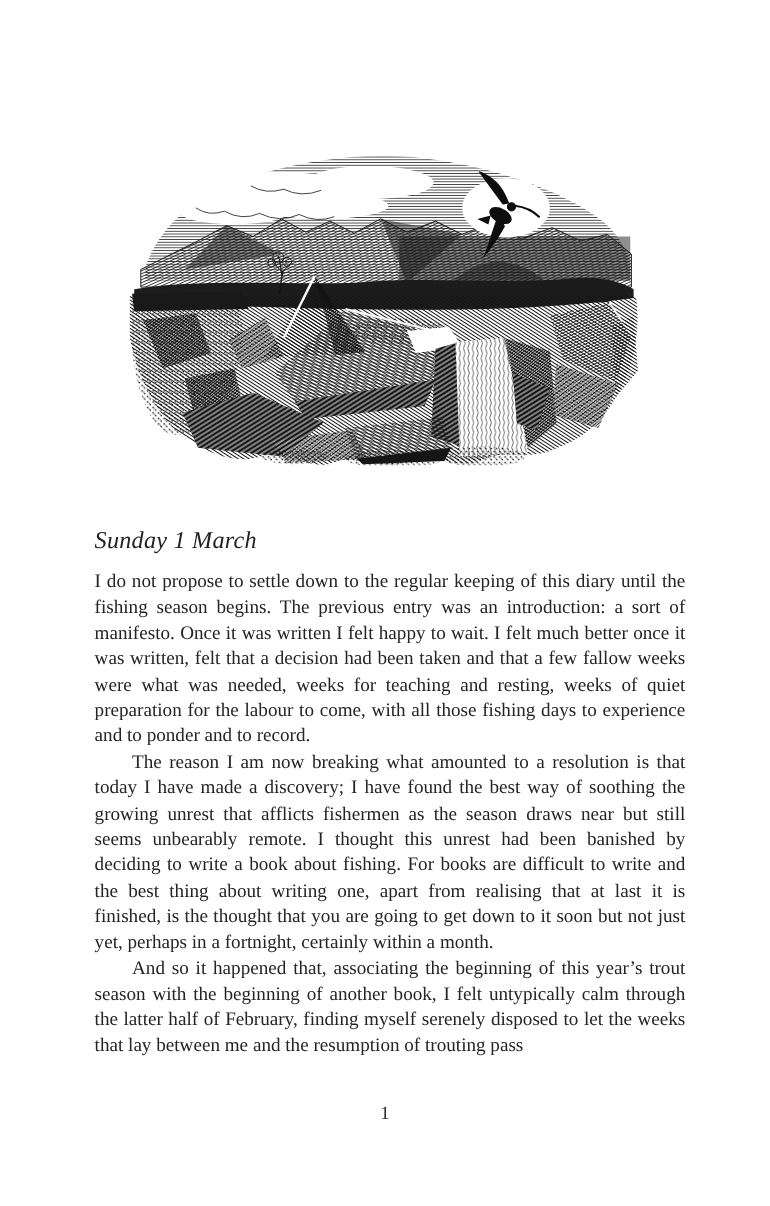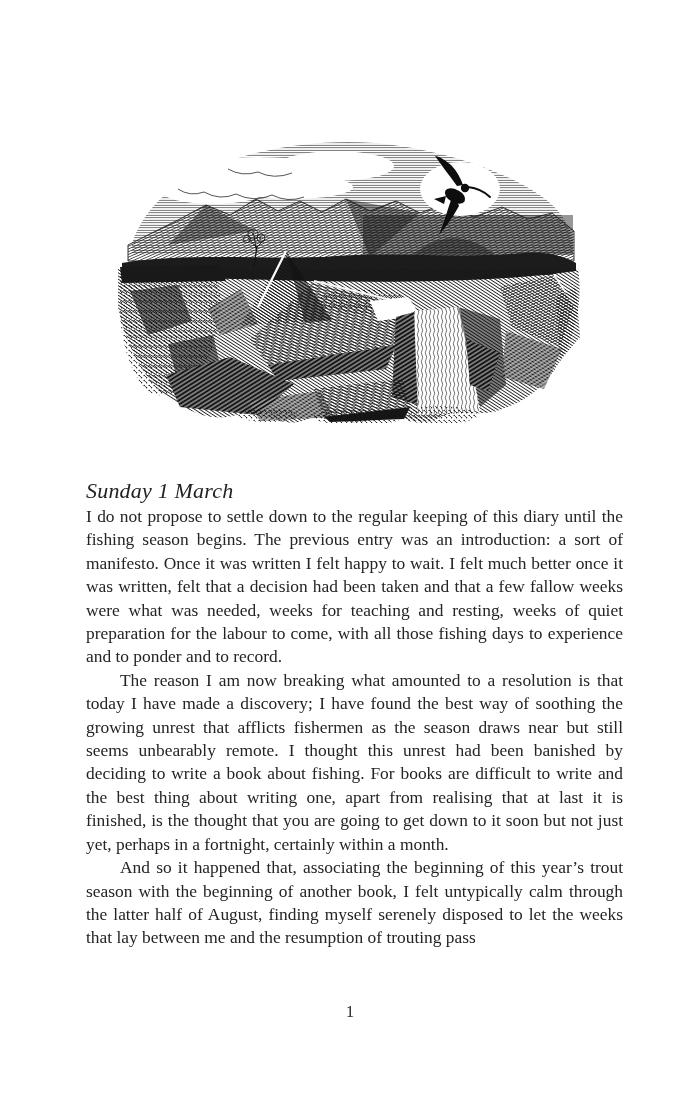--- a/index.html
+++ b/index.html
@@ -11,21 +11,21 @@
   .figure{
     position:absolute;left:108px;top:139px;width:488px;height:284px;margin:0;
   }
   .figure svg{display:block;width:488px;height:284px;}
   .heading{
     position:absolute;left:86px;top:478px;margin:0;
     font-size:22px;font-weight:400;font-style:italic;color:#222222;
     letter-spacing:0.2px;white-space:nowrap;
   }
   .body-text{
-    position:absolute;left:86px;top:505px;width:537px;
+    position:absolute;left:86px;top:517px;width:537px;
   }
   .body-text p{
     margin:0;font-size:17.4px;line-height:23.4px;text-align:justify;
     text-justify:inter-word;color:#242424;
   }
   .body-text p.indented{text-indent:34px;}
   .folio{
     position:absolute;left:0;top:1002px;width:700px;text-align:center;
     font-size:17px;color:#2a2a2a;
   }
@@ -168,18 +168,18 @@
         <circle cx="152" cy="99" r="0.9" fill="#141414"></circle>
       </g>
     </svg>
   </figure>
 
   <h1 class="heading">Sunday 1 March</h1>
 
   <div class="body-text">
     <p>I do not propose to settle down to the regular keeping of this diary until the fishing season begins. The previous entry was an introduction: a sort of manifesto. Once it was written I felt happy to wait. I felt much better once it was written, felt that a decision had been taken and that a few fallow weeks were what was needed, weeks for teaching and resting, weeks of quiet preparation for the labour to come, with all those fishing days to experience and to ponder and to record.</p>
     <p class="indented">The reason I am now breaking what amounted to a resolution is that today I have made a discovery; I have found the best way of soothing the growing unrest that afflicts fishermen as the season draws near but still seems unbearably remote. I thought this unrest had been banished by deciding to write a book about fishing. For books are difficult to write and the best thing about writing one, apart from realising that at last it is finished, is the thought that you are going to get down to it soon but not just yet, perhaps in a fortnight, certainly within a month.</p>
-    <p class="indented">And so it happened that, associating the beginning of this year’s trout season with the beginning of another book, I felt untypically calm through the latter half of August, finding myself serenely disposed to let the weeks that lay between me and the resumption of trouting pass</p>
+    <p class="indented">And so it happened that, associating the beginning of this year’s trout season with the beginning of another book, I felt untypically calm through the latter half of February, finding myself serenely disposed to let the weeks that lay between me and the resumption of trouting pass</p>
   </div>
 
   <div class="folio">1</div>
 
 </div>
 
 </body></html>

